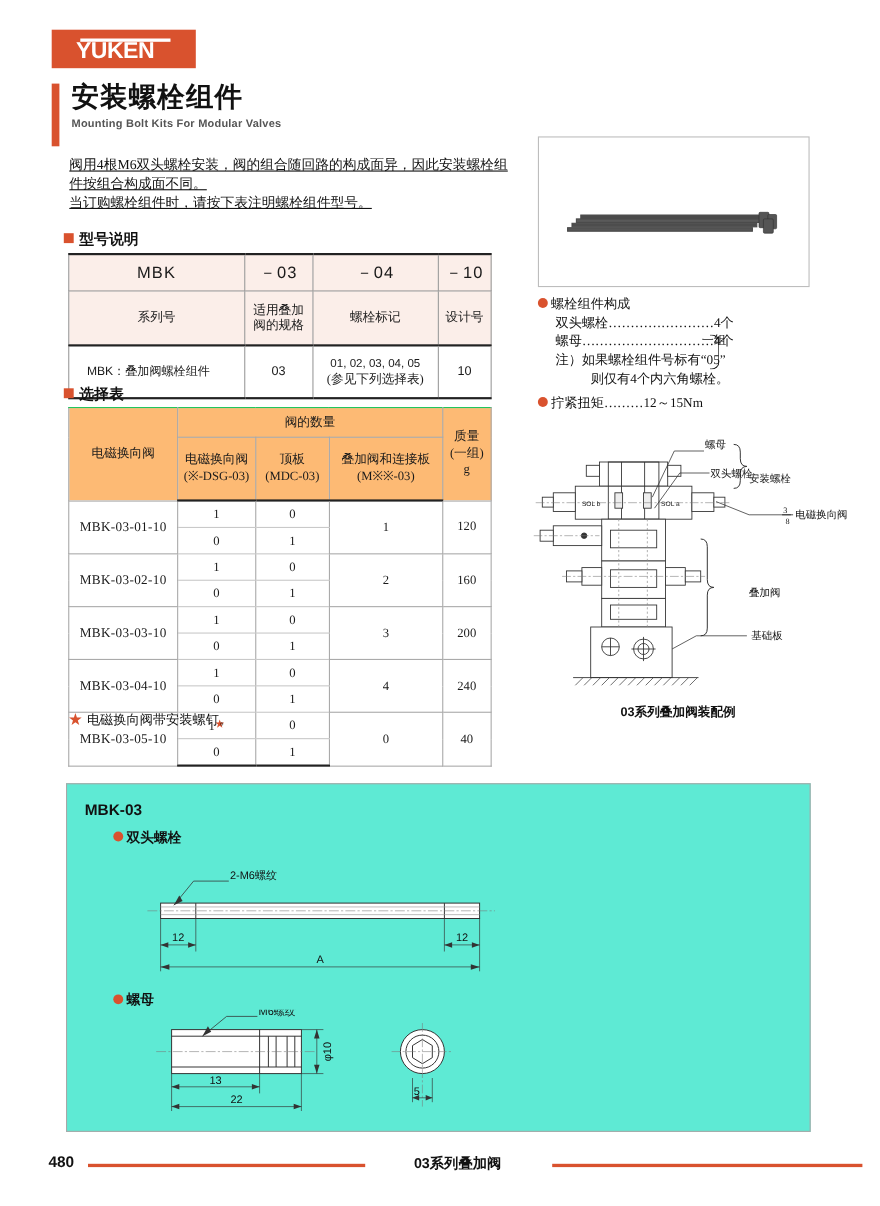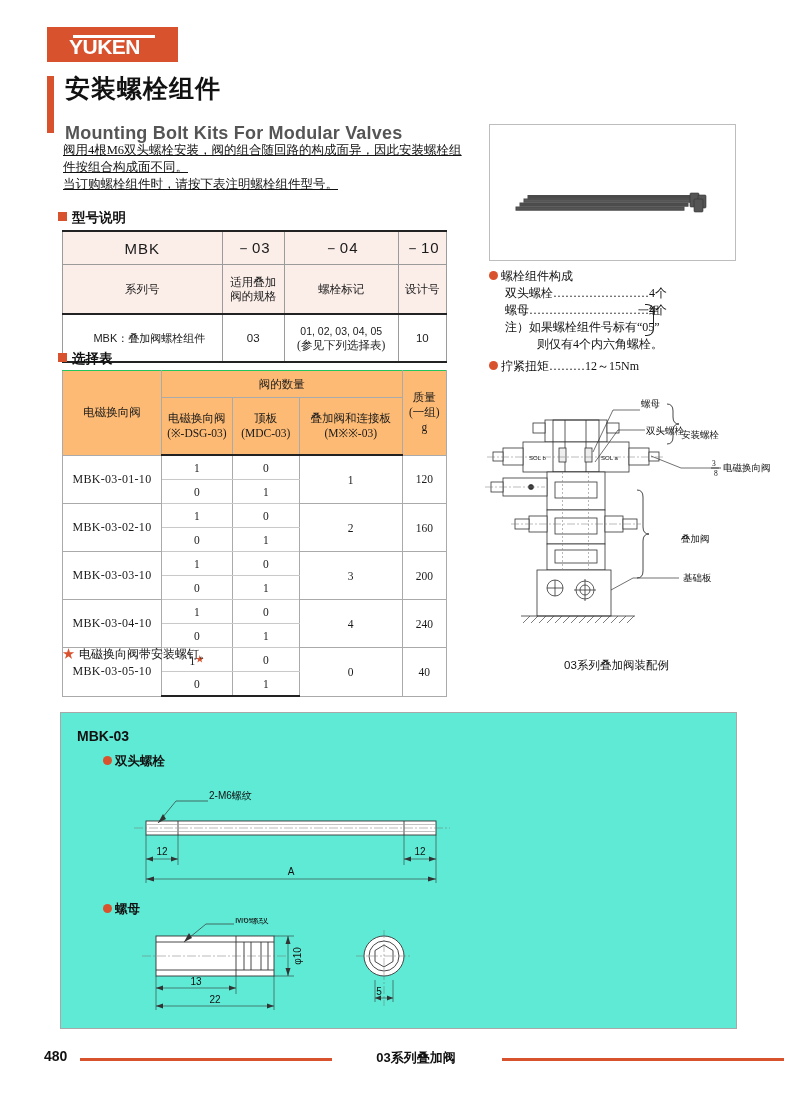--- a/index.html
+++ b/index.html
@@ -35,23 +35,23 @@
   .title-bar{
     position:absolute;left:0;top:4px;width:7px;height:57px;background:#d9522e;
   }
   .title-cn{
     margin-left:18px;
     font-family:"Liberation Sans","DejaVu Sans",sans-serif;
     font-weight:bold;font-size:25px;line-height:32px;color:#111;
     letter-spacing:1px;
   }
   .title-en{
-    margin-left:18px;margin-top:19px;
-    font-family:"Liberation Sans","DejaVu Sans",sans-serif;
-    font-weight:bold;font-size:18px;color:#555;letter-spacing:0.2px;
+    margin-left:18px;margin-top:3px;
+    font-family:"Liberation Sans","DejaVu Sans",sans-serif;
+    font-weight:bold;font-size:10px;color:#555;letter-spacing:0.2px;
   }
 
   
   .intro{
     position:absolute;left:63px;top:142px;width:415px;
     font-size:12.5px;line-height:17px;color:#111;text-decoration:underline;
   }
   .intro p{margin:0;}
 
   
@@ -82,21 +82,21 @@
   .model-tbl .r1 td{
     font-family:"Liberation Sans","DejaVu Sans",sans-serif;
     font-size:15px;letter-spacing:1px;height:26px;
     border-top:2px solid #222;
   }
   .model-tbl .r2 td{font-size:11.5px;line-height:14px;height:42px;}
   .model-tbl .r3 td{
     background:#ffffff;border-top:2px solid #222;border-bottom:2px solid #222;
     font-size:11.5px;line-height:14px;height:40px;
   }
-  .model-tbl .r3 td.left{text-align:center;padding-left:16px;
+  .model-tbl .r3 td.left{text-align:left;padding-left:16px;
     font-family:"Liberation Sans","DejaVu Sans",sans-serif;font-size:11px;}
   .model-tbl .num{font-family:"Liberation Sans","DejaVu Sans",sans-serif;font-size:11px;}
   .model-tbl .codes{font-family:"Liberation Sans","DejaVu Sans",sans-serif;font-size:10.5px;}
 
   
   .sel-tbl{
     position:absolute;left:62px;top:370px;width:385px;font-size:11.5px;
   }
   .sel-tbl td{
     border:1px solid #aaa;text-align:center;vertical-align:middle;
@@ -138,23 +138,23 @@
     position:absolute;left:140px;top:19px;width:8px;height:30px;
     border:1.4px solid #222;border-left:none;border-radius:0 7px 7px 0;
   }
   #torque-blk{left:489px;top:358px;width:250px;}
 
   
   .asm{
     position:absolute;left:485px;top:390px;width:290px;height:250px;
   }
   .asm-cap{
-    position:absolute;left:489px;top:658px;width:255px;text-align:center;
-    font-family:"Liberation Sans","DejaVu Sans",sans-serif;
-    font-weight:normal;font-size:11.5px;color:#111;
+    position:absolute;left:489px;top:640px;width:255px;text-align:center;
+    font-family:"Liberation Sans","DejaVu Sans",sans-serif;
+    font-weight:bold;font-size:11.5px;color:#111;
   }
 
   
   .mbk-box{
     position:absolute;left:60px;top:712px;width:675px;height:315px;
     border:1px solid #a8a8a8;background:#5eead4;
   }
   .mbk-title{
     position:absolute;left:16px;top:15px;
     font-family:"Liberation Sans","DejaVu Sans",sans-serif;

